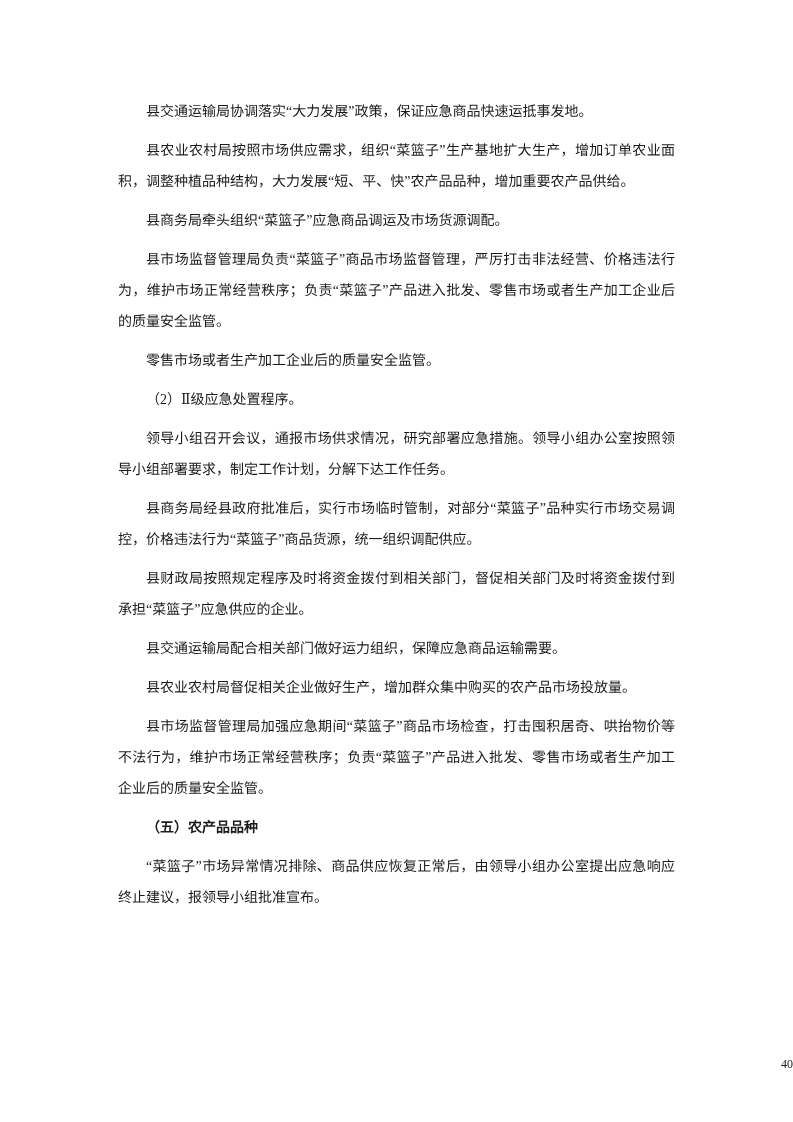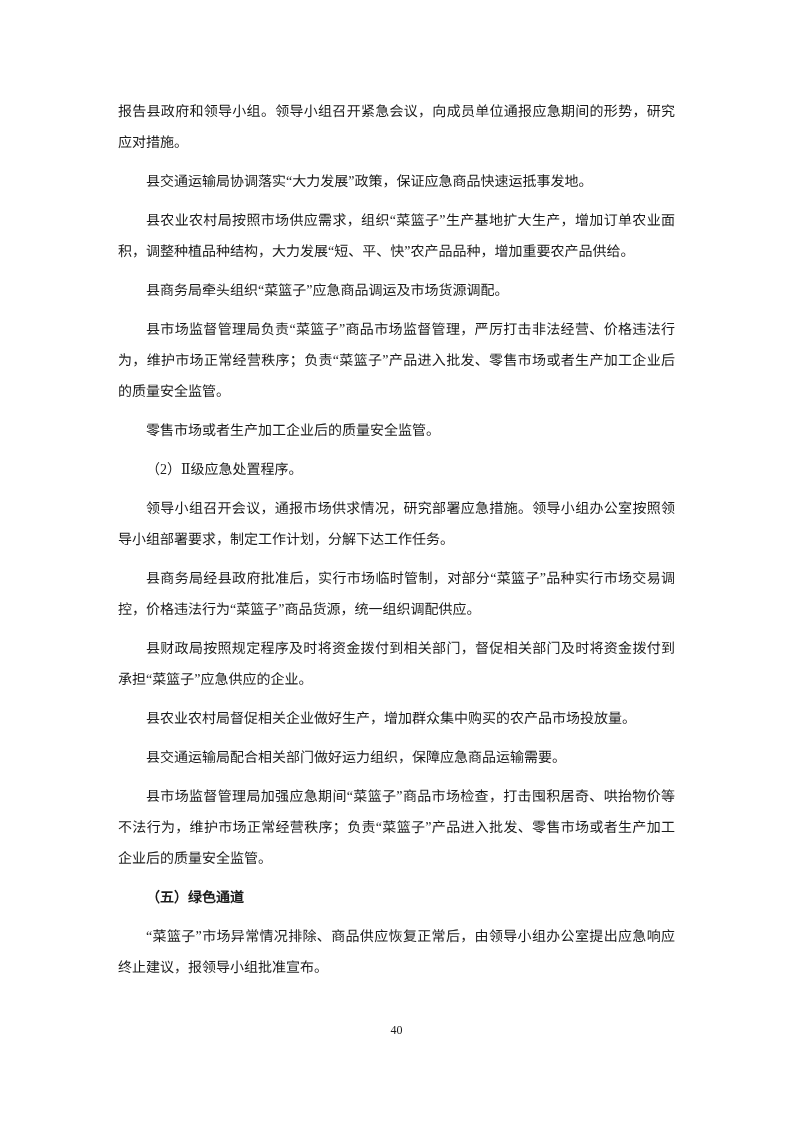--- a/index.html
+++ b/index.html
@@ -34,44 +34,43 @@
   .para.no-indent {
     text-indent: 0;
   }
   .para.heading {
     font-weight: 700;
     font-family: "Liberation Sans", "DejaVu Sans", sans-serif;
   }
   .page-number {
     position: absolute;
     left: 0;
-    top: 1022px;
+    top: 1056px;
     width: 100%;
-    text-align: center;
+    text-align: right;
     font-size: 12px;
     line-height: 16px;
     color: #1b1b1b;
     font-family: "Liberation Serif", "DejaVu Serif", serif;
   }
 </style>
 </head>
 <body>
 
 <div class="page">
   <main class="content">
-    <p class="para no-indent">报告县政府和领导小组。领导小组召开紧急会议，向成员单位通报应急期间的形势，研究应对措施。</p>
     <p class="para">县交通运输局协调落实“大力发展”政策，保证应急商品快速运抵事发地。</p>
     <p class="para">县农业农村局按照市场供应需求，组织“菜篮子”生产基地扩大生产，增加订单农业面积，调整种植品种结构，大力发展“短、平、快”农产品品种，增加重要农产品供给。</p>
     <p class="para">县商务局牵头组织“菜篮子”应急商品调运及市场货源调配。</p>
     <p class="para">县市场监督管理局负责“菜篮子”商品市场监督管理，严厉打击非法经营、价格违法行为，维护市场正常经营秩序；负责“菜篮子”产品进入批发、零售市场或者生产加工企业后的质量安全监管。</p>
     <p class="para">零售市场或者生产加工企业后的质量安全监管。</p>
     <p class="para">（2）Ⅱ级应急处置程序。</p>
     <p class="para">领导小组召开会议，通报市场供求情况，研究部署应急措施。领导小组办公室按照领导小组部署要求，制定工作计划，分解下达工作任务。</p>
     <p class="para">县商务局经县政府批准后，实行市场临时管制，对部分“菜篮子”品种实行市场交易调控，价格违法行为“菜篮子”商品货源，统一组织调配供应。</p>
     <p class="para">县财政局按照规定程序及时将资金拨付到相关部门，督促相关部门及时将资金拨付到承担“菜篮子”应急供应的企业。</p>
+    <p class="para">县交通运输局配合相关部门做好运力组织，保障应急商品运输需要。</p>
     <p class="para">县农业农村局督促相关企业做好生产，增加群众集中购买的农产品市场投放量。</p>
-    <p class="para">县交通运输局配合相关部门做好运力组织，保障应急商品运输需要。</p>
     <p class="para">县市场监督管理局加强应急期间“菜篮子”商品市场检查，打击囤积居奇、哄抬物价等不法行为，维护市场正常经营秩序；负责“菜篮子”产品进入批发、零售市场或者生产加工企业后的质量安全监管。</p>
-    <p class="para heading">（五）绿色通道</p>
+    <p class="para heading">（五）农产品品种</p>
     <p class="para">“菜篮子”市场异常情况排除、商品供应恢复正常后，由领导小组办公室提出应急响应终止建议，报领导小组批准宣布。</p>
   </main>
   <div class="page-number">40</div>
 </div>
 
 </body></html>

